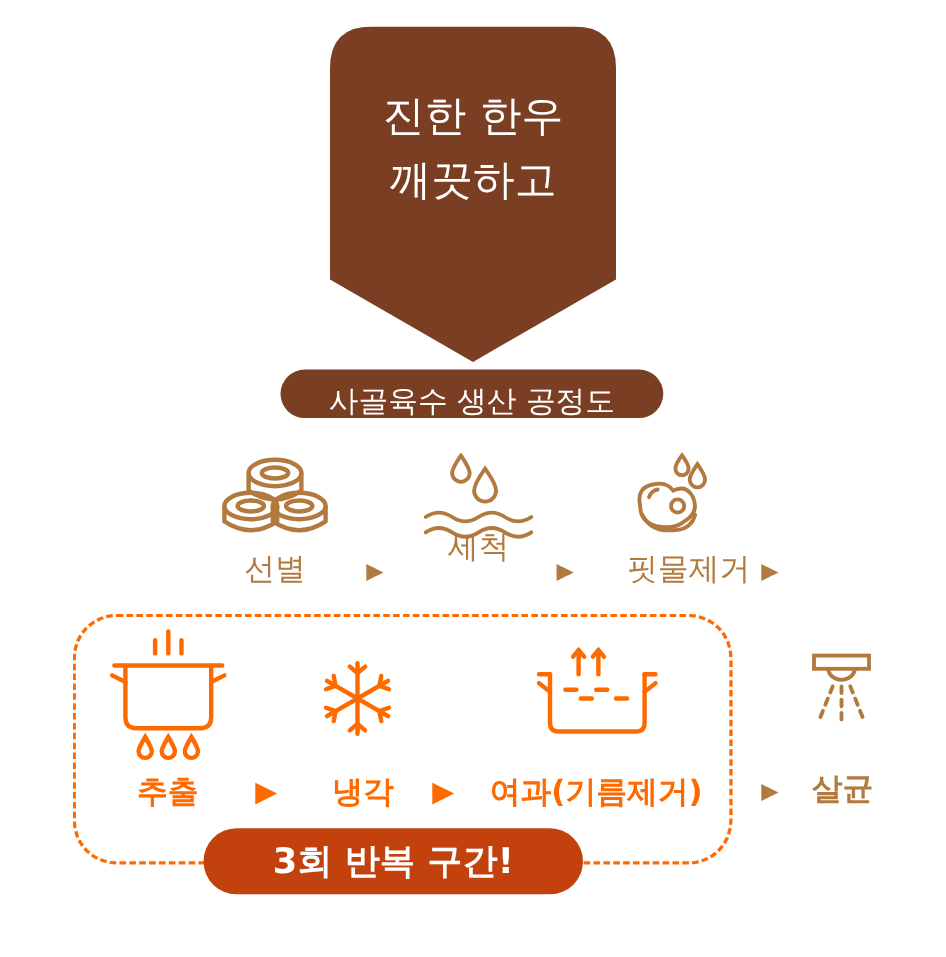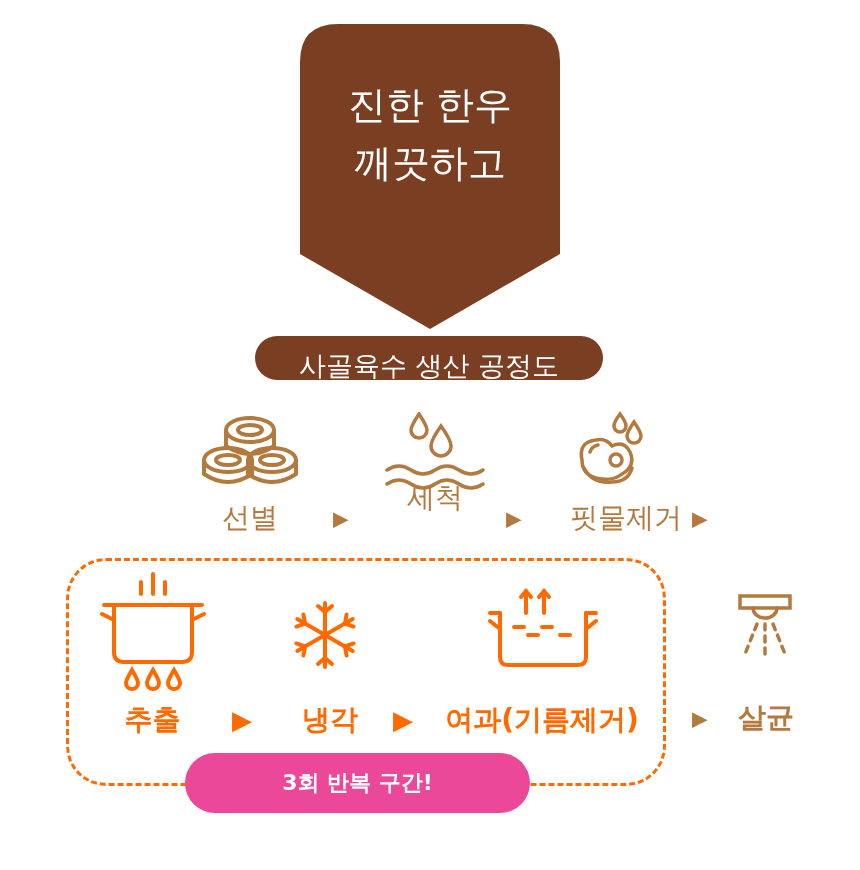--- a/index.html
+++ b/index.html
@@ -21,22 +21,22 @@
   .brown { color: #b27a3e; font-family: Liberation Mono, monospace; }
   .orange { color: #ff6a00; }
 
   .step-label { font-size: 28px; line-height: 36px; text-align: center; }
   .step-label.bold { font-weight: bold; }
   .arrow { font-size: 26px; line-height: 36px; }
 
   .dashed-box { left: 66px; top: 558px; width: 600px; height: 228px;
                 border: 3px dashed #ff6a00; border-radius: 40px; box-sizing: border-box; }
 
-  .repeat-pill { left: 185px; top: 753px; width: 345px; height: 60px; background: #ec4899;
-                 border-radius: 30px; color: #fff; font-size: 22px; font-weight: bold;
+  .repeat-pill { left: 185px; top: 753px; width: 345px; height: 60px; background: #c2410c;
+                 border-radius: 30px; color: #fff; font-size: 32px; font-weight: bold;
                  text-align: center; line-height: 60px; }
 </style>
 </head>
 <body>
 
 <div class="abs title-badge">
   <svg width="260" height="305" viewBox="0 0 260 305">
     <path d="M38 0 H222 Q260 0 260 38 V230 L130 305 L0 230 V38 Q0 0 38 0 Z" fill="#7a3f22"></path>
   </svg>
   <div class="title-text">

